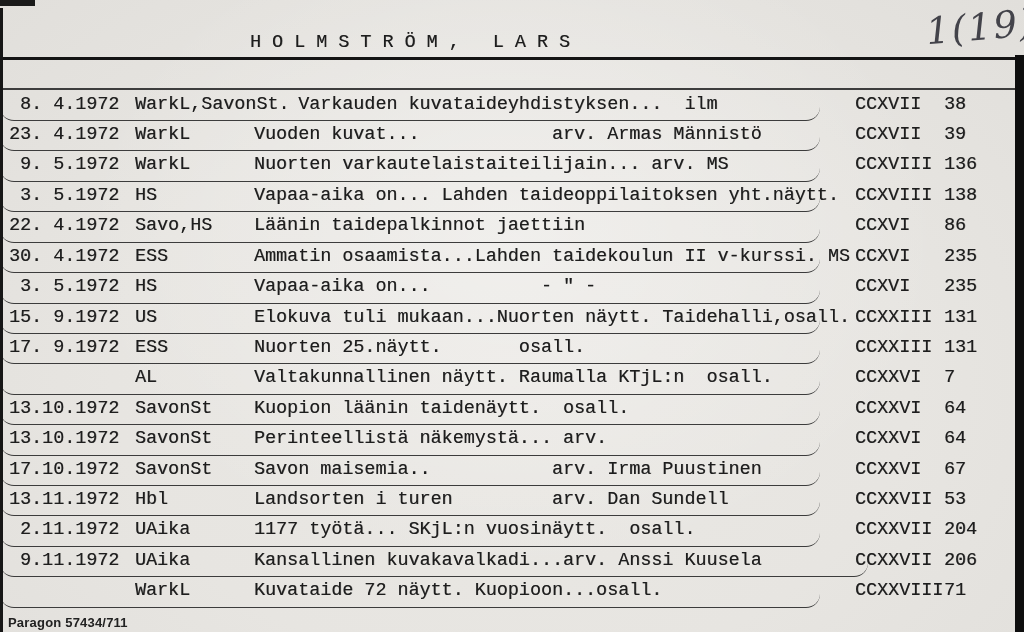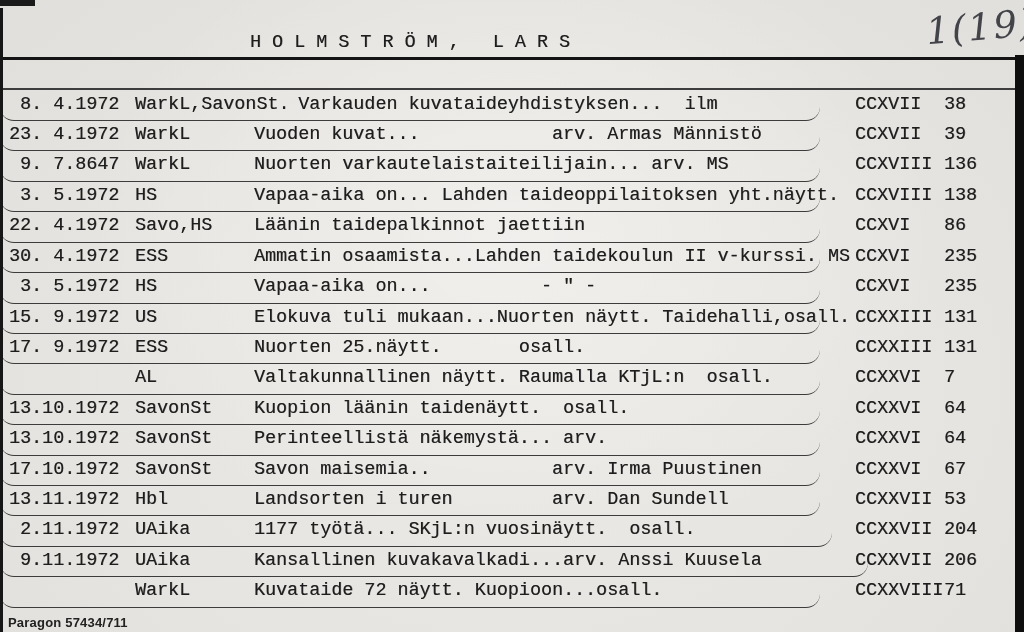--- a/index.html
+++ b/index.html
@@ -68,21 +68,21 @@
     <span class="t c-page">38</span>
   </div>
   <div class="trow" style="top: 120.02px;">
     <span class="t c-date">23. 4.1972</span>
     <span class="t c-source">WarkL</span>
     <span class="t c-desc">Vuoden kuvat...            arv. Armas Männistö</span>
     <span class="t c-ref">CCXVII</span>
     <span class="t c-page">39</span>
   </div>
   <div class="trow" style="top: 150.44px;">
-    <span class="t c-date"> 9. 7.8647</span>
+    <span class="t c-date"> 9. 5.1972</span>
     <span class="t c-source">WarkL</span>
     <span class="t c-desc">Nuorten varkautelaistaiteilijain... arv. MS</span>
     <span class="t c-ref">CCXVIII</span>
     <span class="t c-page">136</span>
   </div>
   <div class="trow" style="top: 180.86px;">
     <span class="t c-date"> 3. 5.1972</span>
     <span class="t c-source">HS</span>
     <span class="t c-desc">Vapaa-aika on... Lahden taideoppilaitoksen yht.näytt.</span>
     <span class="t c-ref">CCXVIII</span>
@@ -150,21 +150,21 @@
     <span class="t c-ref">CCXXVI</span>
     <span class="t c-page">67</span>
   </div>
   <div class="trow" style="top: 485.06px;">
     <span class="t c-date">13.11.1972</span>
     <span class="t c-source">Hbl</span>
     <span class="t c-desc">Landsorten i turen         arv. Dan Sundell</span>
     <span class="t c-ref">CCXXVII</span>
     <span class="t c-page">53</span>
   </div>
-  <div class="trow" style="top: 515.48px; padding-left: 12px;">
+  <div class="trow" style="top: 515.48px;">
     <span class="t c-date"> 2.11.1972</span>
     <span class="t c-source">UAika</span>
     <span class="t c-desc">1177 työtä... SKjL:n vuosinäytt.  osall.</span>
     <span class="t c-ref">CCXXVII</span>
     <span class="t c-page">204</span>
   </div>
   <div class="trow" style="top: 545.9px; padding-left: 48px;">
     <span class="t c-date"> 9.11.1972</span>
     <span class="t c-source">UAika</span>
     <span class="t c-desc">Kansallinen kuvakavalkadi...arv. Anssi Kuusela</span>

